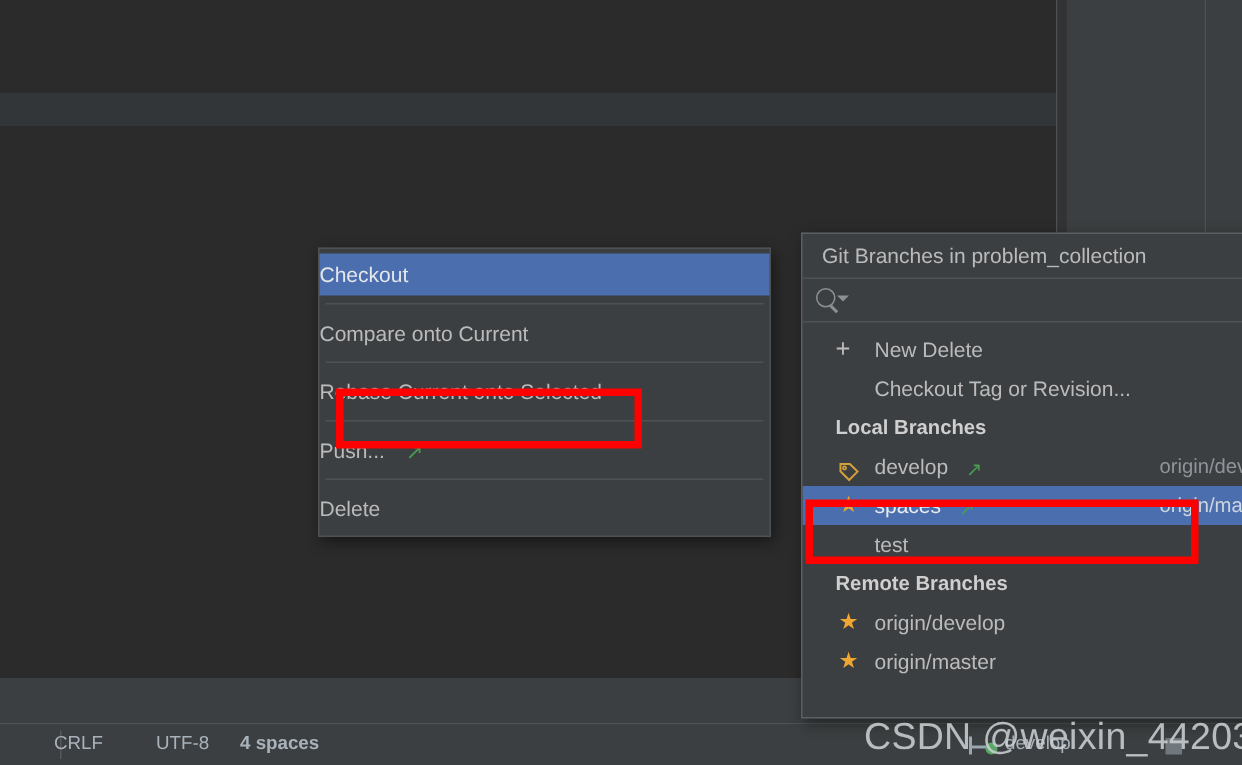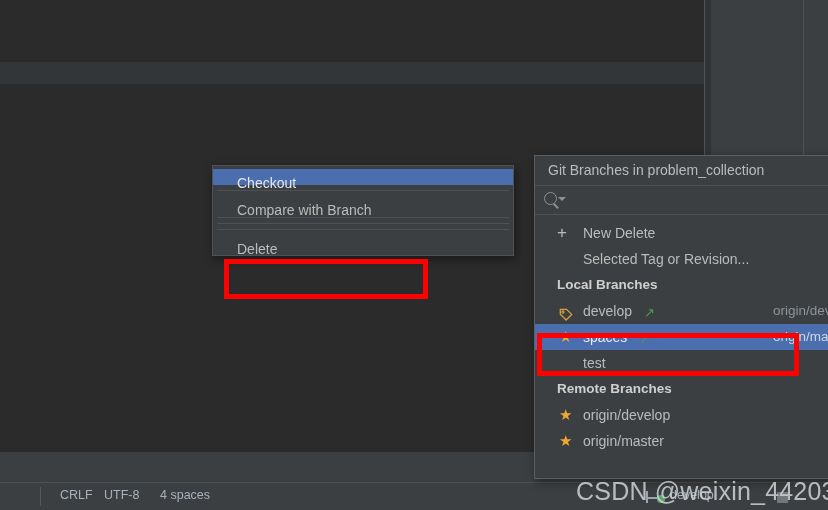--- a/index.html
+++ b/index.html
@@ -164,23 +164,22 @@
     left: 212px;
     top: 165px;
     width: 302px;
     background: #3c3f41;
     border: 1px solid #4e5254;
     box-sizing: border-box;
     box-shadow: 2px 3px 9px rgba(0,0,0,.45);
     padding: 3px 0 4px 0;
   }
   .ctx-item {
-    height: 16px;
+    height: 28px;
     line-height: 28px;
-    padding-left: 24px;
     color: #bbbbbb;
     font-size: 14px;
     white-space: nowrap;
     position: relative;
   }
   .ctx-item.selected {
     background: #4b6eaf;
     color: #e3e7ea;
   }
   .ctx-sep {
@@ -334,47 +333,54 @@
   <div class="gutter-line"></div>
   <div class="right-dock"></div>
   <div class="right-panel"></div>
   <div class="right-panel-edge"></div>
   <div class="right-panel-far"></div>
   <div class="tool-strip"></div>
 </div>
 
 <div class="status-bar">
   <div class="sep" style="left:40px;"></div>
-  <div class="status-item" style="left:60px;">CRLF</div>
+  <div class="status-item" style="left:36px;">CRLF</div>
   <div class="status-item" style="left:104px;text-align:right;">UTF-8</div>
-  <div class="status-item" style="left:160px;">4 spaces</div>
+  <div class="status-item" style="left:160px;font-weight:bold;">4 spaces</div>
   <div class="branch-stem"></div>
   <div class="branch-arm"></div>
   <div class="branch-dot"></div>
   <div class="status-item" style="left:670px;">develop</div>
   <div class="status-mini-box"></div>
 </div>
 
 <div class="ctx-menu">
 
   <div class="ctx-item selected">
     <span>Checkout</span>
   </div>
 
   <div class="ctx-sep"></div>
 
   <div class="ctx-item">
-    <span>Compare with Branch</span>
+    <span>Compare onto Current</span>
   </div>
 
   <div class="ctx-sep"></div>
 
+  <div class="ctx-item">
+    <span>Rebase Current onto Selected</span>
+  </div>
 
   <div class="ctx-sep"></div>
 
+  <div class="ctx-item">
+    <span>Push...</span>
+    <span class="push-arrow">↗</span>
+  </div>
 
   <div class="ctx-sep"></div>
 
   <div class="ctx-item">
     <span>Delete</span>
   </div>
 </div>
 
 <div class="git-popup">
 
@@ -387,21 +393,21 @@
   </div>
 
   <div class="git-list">
 
     <div class="git-row">
       <span class="plus">+</span>
       <span>New Delete</span>
     </div>
 
     <div class="git-row">
-      <span>Selected Tag or Revision...</span>
+      <span>Checkout Tag or Revision...</span>
     </div>
 
     <div class="git-header">Local Branches</div>
 
     <div class="git-row">
       <span class="icon-tag">
         <svg width="14" height="14" viewBox="0 0 14 14">
           <path d="M1.3 1.3 H7.6 L12.7 6.4 L7.1 12 L1.3 6.2 Z" fill="none" stroke="#d3a13c" stroke-width="1.3"></path>
           <circle cx="4.0" cy="4.0" r="1.1" fill="none" stroke="#d3a13c" stroke-width="1.1"></circle>
         </svg>

